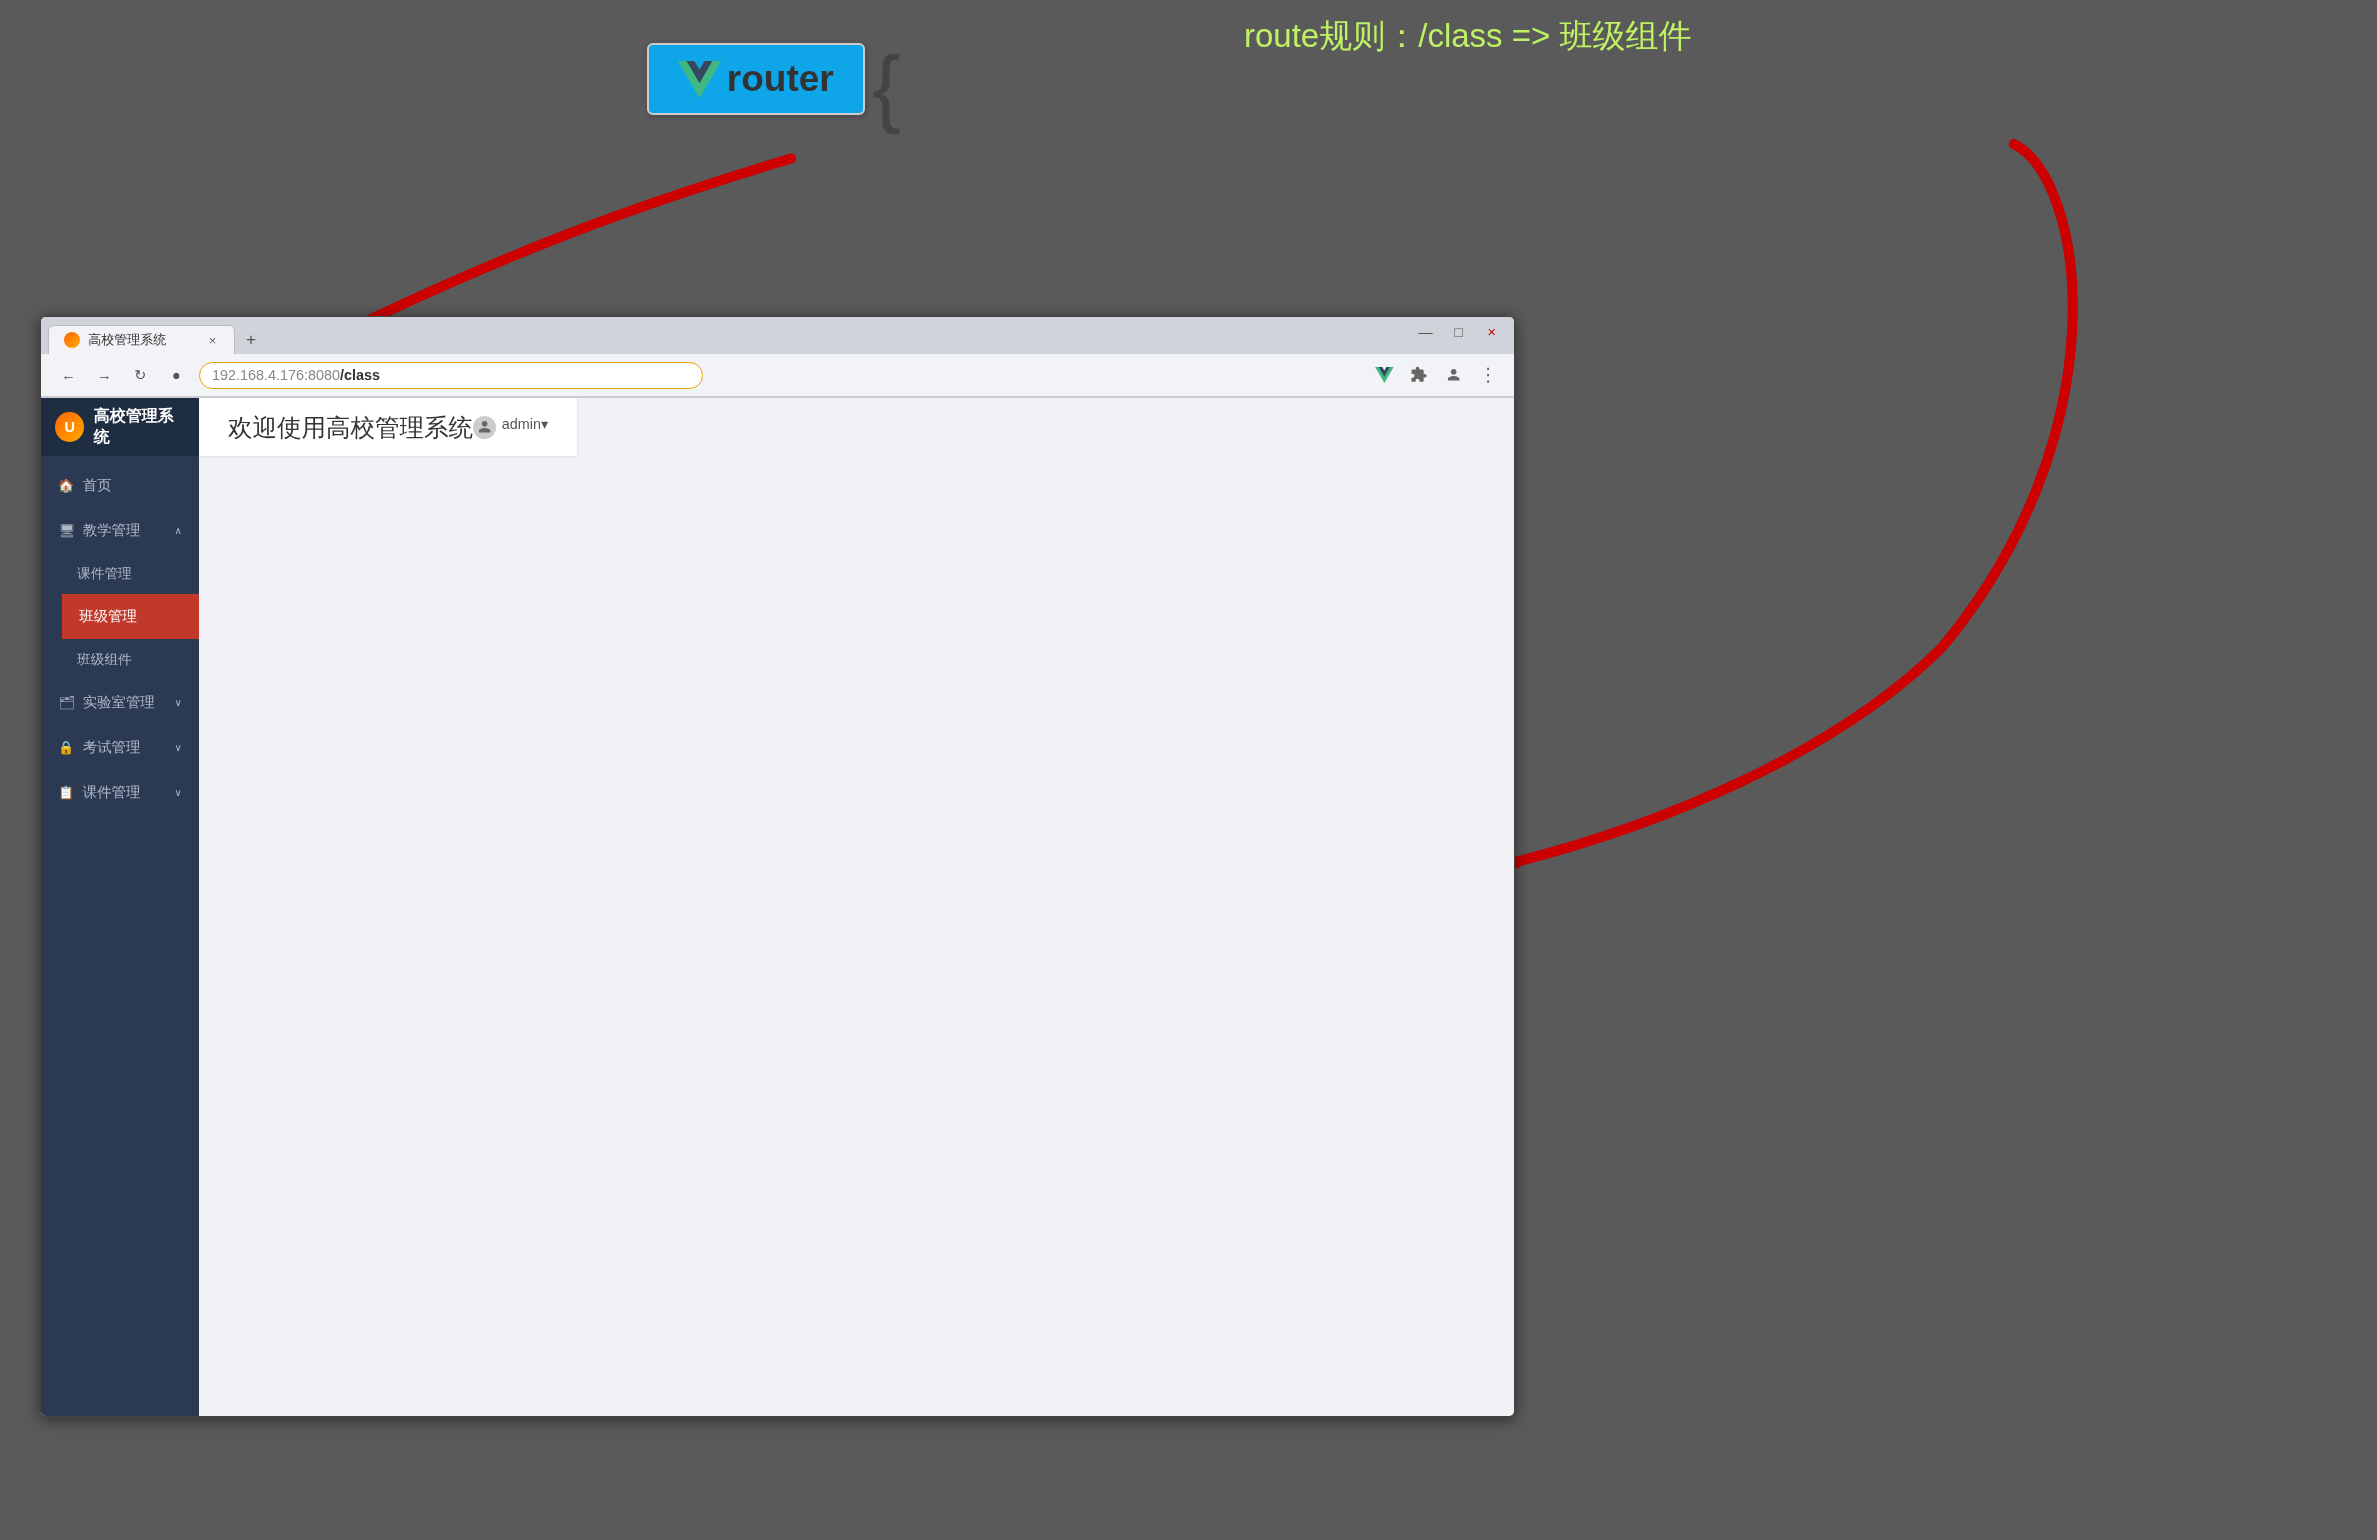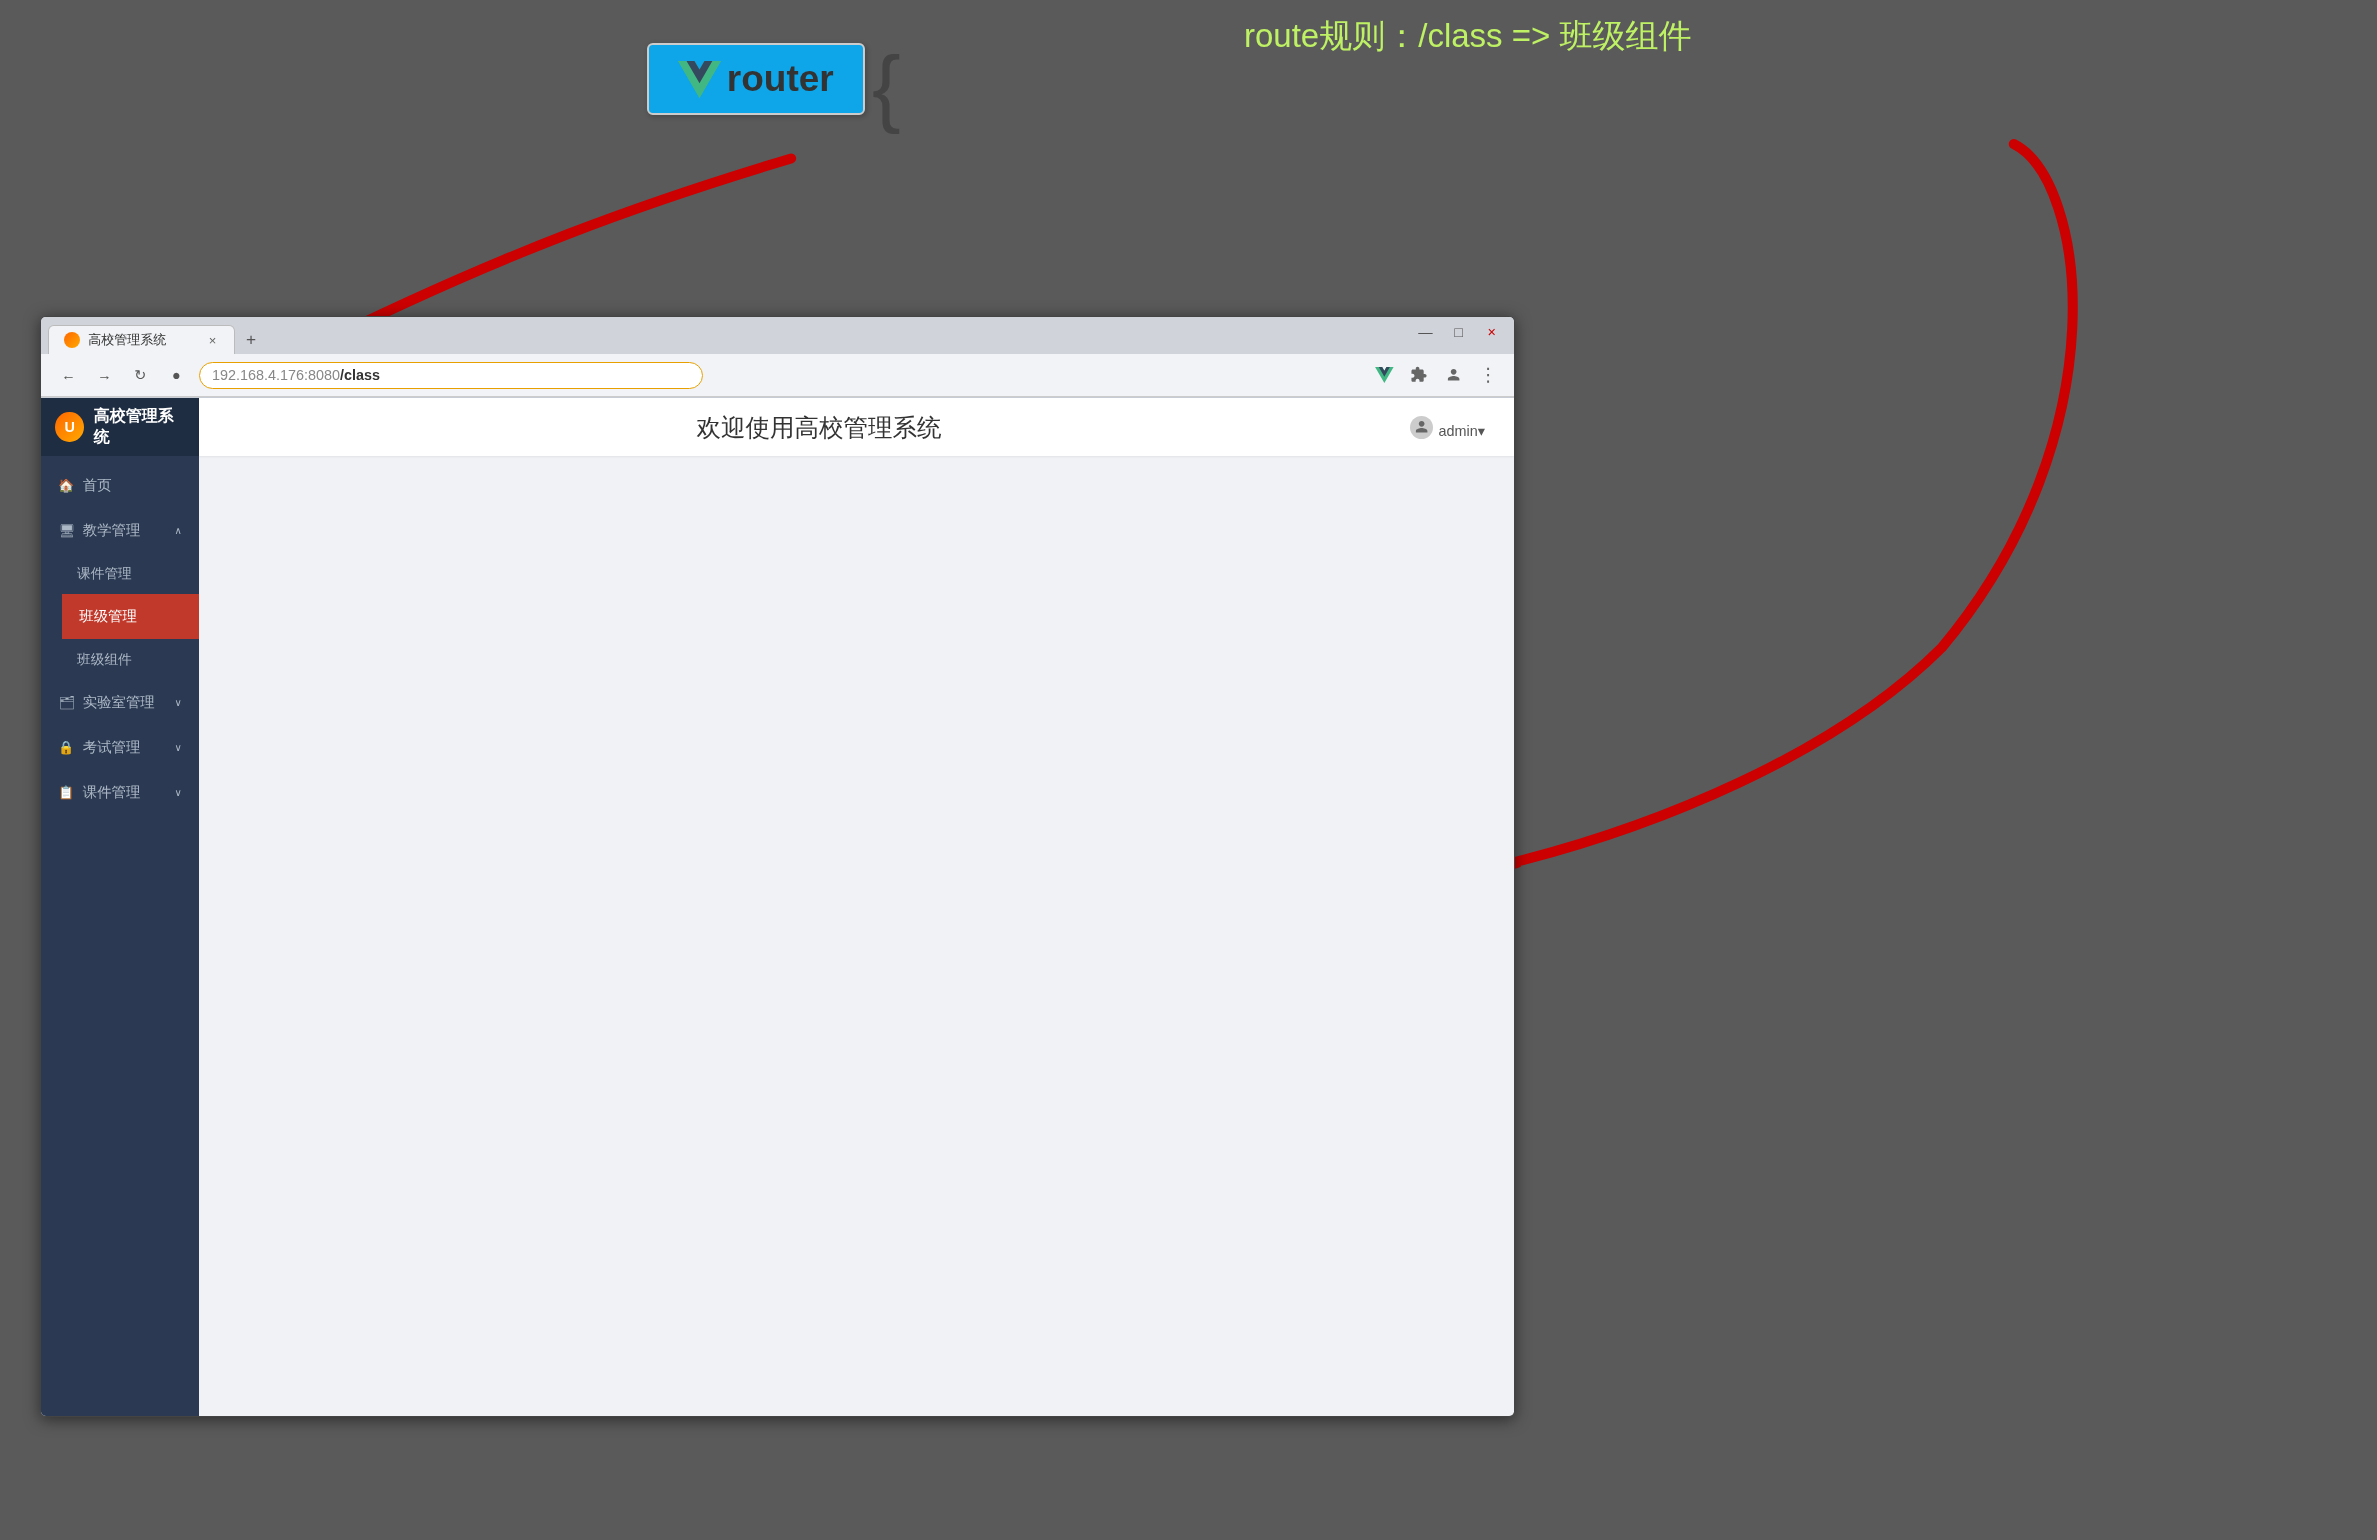--- a/index.html
+++ b/index.html
@@ -316,21 +316,20 @@
 
     .menu-arrow {
       margin-left: auto;
       font-size: 10px;
     }
 
     
     .main-area {
       flex: 1;
       display: flex;
-      flex-direction: column;
     }
 
     .main-header {
       height: 58px;
       background: white;
       display: flex;
       align-items: center;
       padding: 0 29px;
       box-shadow: 0 1.4px 2.9px rgba(0,0,0,0.1);
     }
@@ -338,21 +337,21 @@
     .main-title {
       font-size: 24.5px;
       color: #333;
       font-weight: 500;
       flex: 1;
       text-align: center;
     }
 
     .user-info {
       display: flex;
-      align-items: flex-end;
+      align-items: flex-start;
       gap: 5.8px;
       font-size: 14.4px;
       color: #555;
       cursor: pointer;
     }
 
     .user-avatar {
       width: 23px;
       height: 23px;
       border-radius: 50%;

